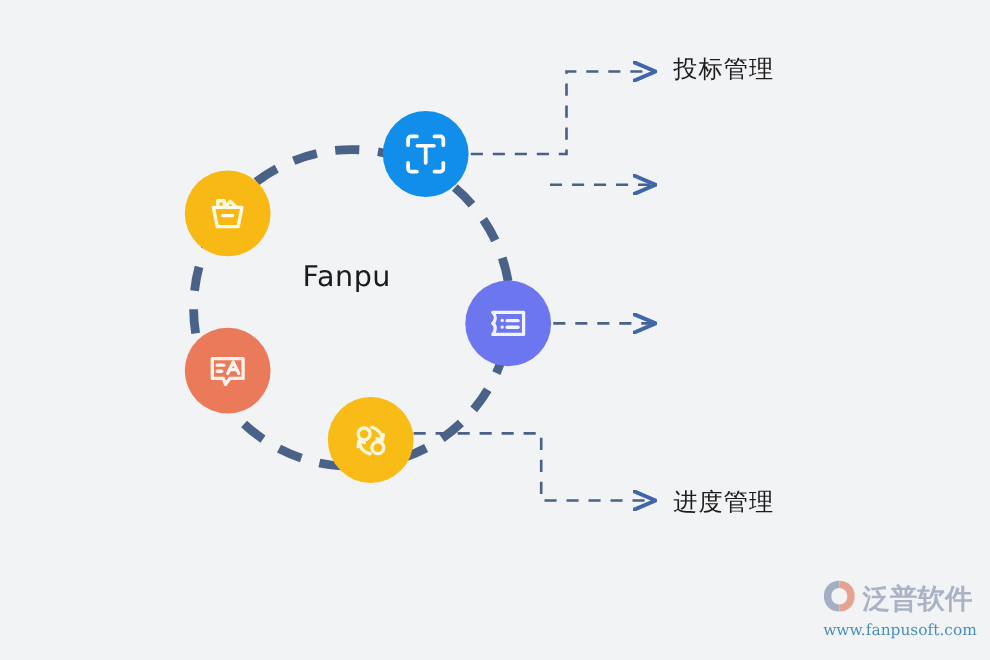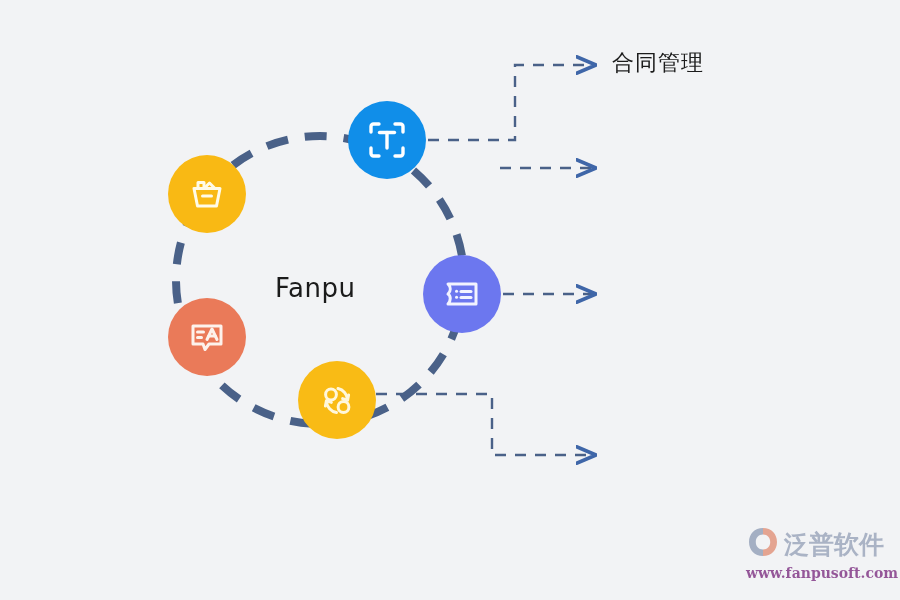--- a/index.html
+++ b/index.html
@@ -39,21 +39,20 @@
     display: block;
     line-height: 0;
   }
   .center-label {
     position: absolute;
     color: #1b1b1b;
     font-family: "DejaVu Sans", sans-serif;
     font-size: 26px;
     letter-spacing: 0.5px;
     white-space: nowrap;
-    margin-top: 36px;
   }
   .branch-label {
     position: absolute;
     color: #1c1c1c;
     font-family: "DejaVu Serif", "Liberation Serif", serif;
     font-size: 22px;
     letter-spacing: 1px;
     white-space: nowrap;
   }
   #watermark {
@@ -74,22 +73,22 @@
     font-family: "DejaVu Sans", sans-serif;
     font-size: 25px;
     font-weight: bold;
     color: #8f9bb3;
     letter-spacing: 0px;
     line-height: 1;
   }
   #watermark .wm-url {
     font-family: "DejaVu Serif", "Liberation Serif", serif;
     font-size: 14px;
-    font-weight: bold;
-    color: #701a75;
+    font-weight: normal;
+    color: #0369a1;
     text-align: right;
     letter-spacing: 0px;
     margin-top: 1px;
   }
 </style>
 </head>
 <body>
 
 <div id="stage">
 
@@ -177,24 +176,25 @@
           <path d="M8 12 H36 V32 H8 C11 28.5 11 24 8 22 C11 19 11 15 8 12 Z"></path>
           <path d="M21 19.5 H31"></path>
           <path d="M21 25.5 H31"></path>
           <path d="M16.5 19.3 h0.1"></path>
           <path d="M16.5 25.3 h0.1"></path>
         </g>
       </svg>
     </span>
   </div>
 
-  <div class="branch-label" style="left:612px; top:48px;">合同管理</div>
-
-
-
+  <div class="branch-label" style="left:612px; top:48px;">投标管理</div>
+
+
+
+  <div class="branch-label" style="left:612px; top:442px;">进度管理</div>
 
   <div id="watermark">
     <div class="wm-row">
       <span>
         <svg width="34" height="34" viewBox="0 0 34 34">
           <path d="M17 3 C8.5 3 3 9 3 17 C3 25 8.5 31 17 31 L17 24.5
                    C12.5 24.5 9.8 21.2 9.8 17 C9.8 12.8 12.5 9.5 17 9.5 Z" fill="#8795b0"></path>
           <path d="M17 9.5 C21.5 9.5 24.2 12.8 24.2 17 C24.2 21.2 21.5 24.5 17 24.5
                    L17 31 C25.5 31 31 25 31 17 C31 9 25.5 3 17 3 Z" fill="#e0876c"></path>
         </svg>

